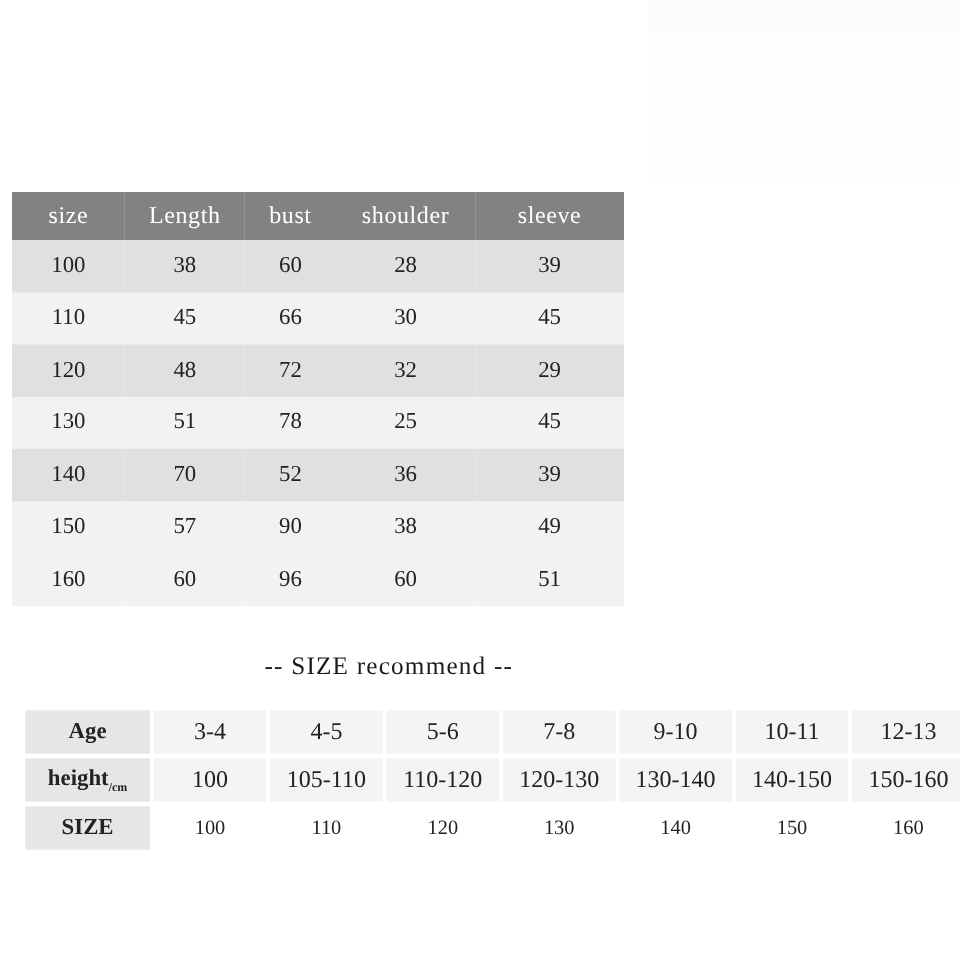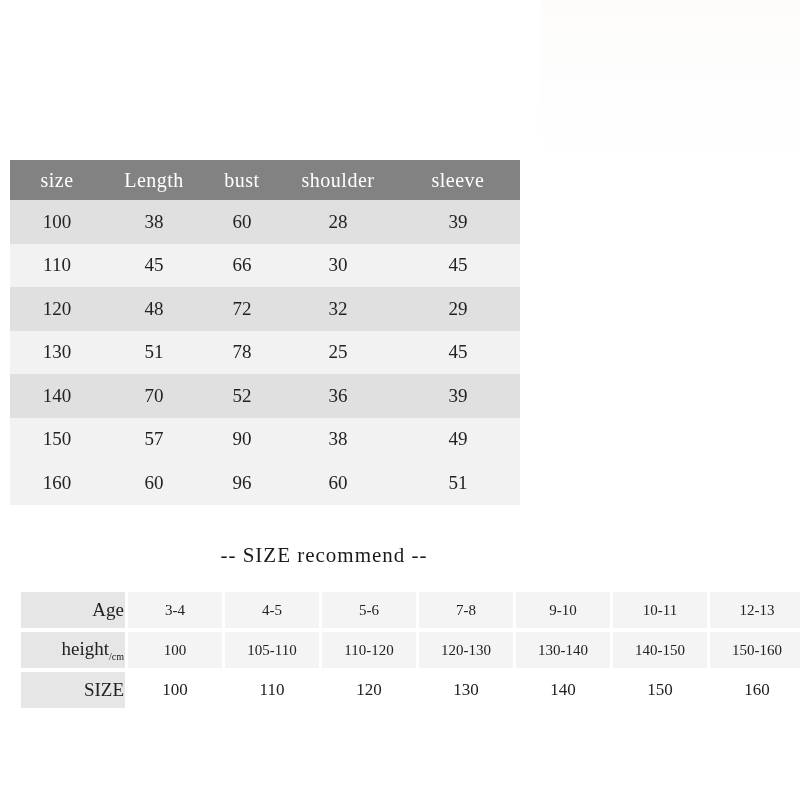--- a/index.html
+++ b/index.html
@@ -75,29 +75,28 @@
     top: 588px;
     width: 764px;
     border-collapse: separate;
     border-spacing: 3px 4px;
     table-layout: fixed;
   }
   #recommend-table td {
     text-align: center;
     font-family: "Liberation Serif", serif;
     color: #222222;
-    font-size: 15px;
+    font-size: 20px;
     height: 34px;
     background: #f4f4f4;
   }
   #recommend-table td.label-cell {
     background: #e6e6e6;
     font-size: 19px;
-    font-weight: normal;
-    text-align: right;
+    font-weight: bold;
   }
   #recommend-table td.size-val {
     font-size: 17px;
     background: #ffffff;
   }
   #recommend-table tr.size-row td.label-cell {
     background: #e6e6e6;
   }
   #recommend-table col.rc0 { width: 104px; }
   #recommend-table col.rcx { width: 94px; }

